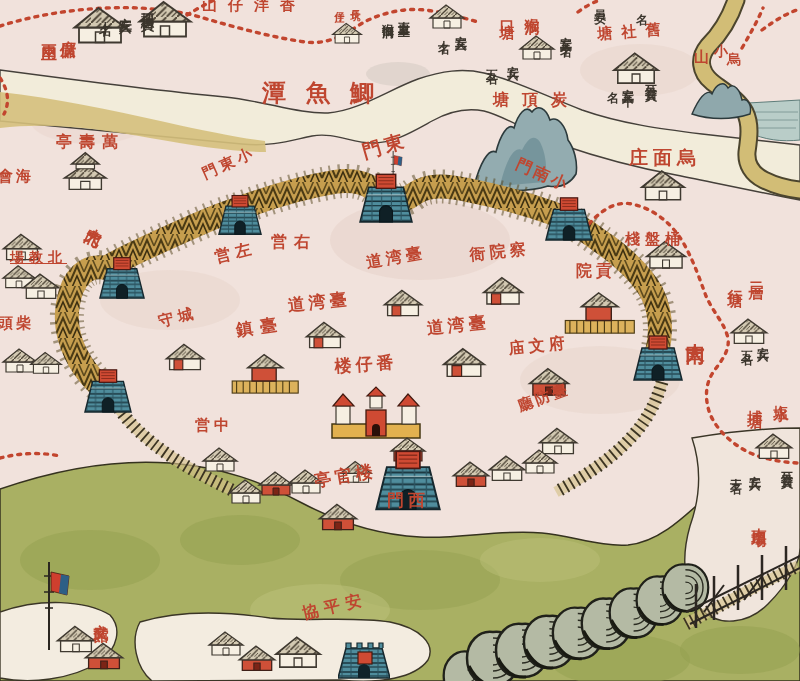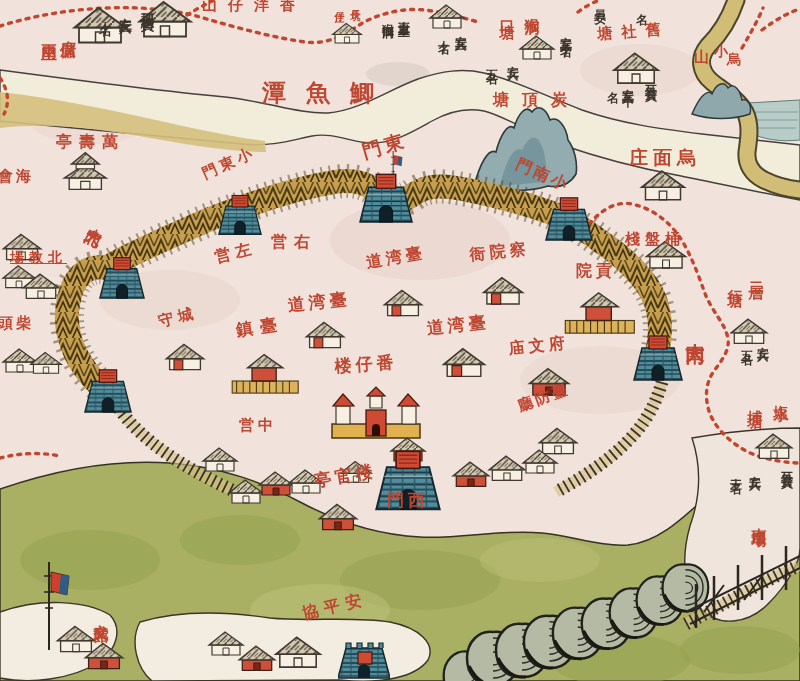--- a/index.html
+++ b/index.html
@@ -321,19 +321,19 @@
       <div class="lbl" style="left: 365px; top: 255px; font-size: 16px; letter-spacing: 4px; transform: rotate(-10deg);">道湾臺</div>
       <div class="lbl" style="left: 287px; top: 297px; font-size: 17px; letter-spacing: 4px; transform: rotate(-6deg);">道湾臺</div>
       <div class="lbl" style="left: 426px; top: 320px; font-size: 17px; letter-spacing: 4px; transform: rotate(-6deg);">道湾臺</div>
       <div class="lbl" style="left: 235px; top: 322px; font-size: 17px; letter-spacing: 7px; transform: rotate(-8deg);">鎮臺</div>
       <div class="lbl" style="left: 157px; top: 315px; font-size: 15px; letter-spacing: 5px; transform: rotate(-14deg);">守城</div>
       <div class="lbl" style="left: 469px; top: 247px; font-size: 16px; letter-spacing: 4px; transform: rotate(-6deg);">衙院察</div>
       <div class="lbl" style="left: 576px; top: 263px; font-size: 16px; letter-spacing: 4px; font-family: Liberation Serif, serif;">院貢</div>
       <div class="lbl" style="left: 508px; top: 341px; font-size: 16px; letter-spacing: 4px; transform: rotate(-6deg);">庙文府</div>
       <div class="lbl" style="left: 516px; top: 400px; font-size: 15px; letter-spacing: 3px; transform: rotate(-20deg);">廳防臺</div>
       <div class="lbl" style="left: 334px; top: 358px; font-size: 17px; letter-spacing: 4px; transform: rotate(-4deg);">楼仔番</div>
-      <div class="lbl" style="left: 195px; top: 418px; font-size: 15px; letter-spacing: 4px; margin-left: 44px;">営中</div>
+      <div class="lbl" style="left: 195px; top: 418px; font-size: 15px; letter-spacing: 4px;">営中</div>
       <div class="lbl" style="left: 313px; top: 473px; font-size: 17px; letter-spacing: 4px; transform: rotate(-10deg);">亭官楼</div>
       <div class="lbl" style="left: 387px; top: 492px; font-size: 17px; letter-spacing: 4px;">門西</div>
       <div class="lbl" style="left: 301px; top: 606px; font-size: 16px; letter-spacing: 6px; transform: rotate(-13deg);">協平安</div>
       <div class="lbl v" style="left: 93px; top: 612px; font-size: 15px;">文武館</div>
     </div>
 </div>
 
 </body></html>

